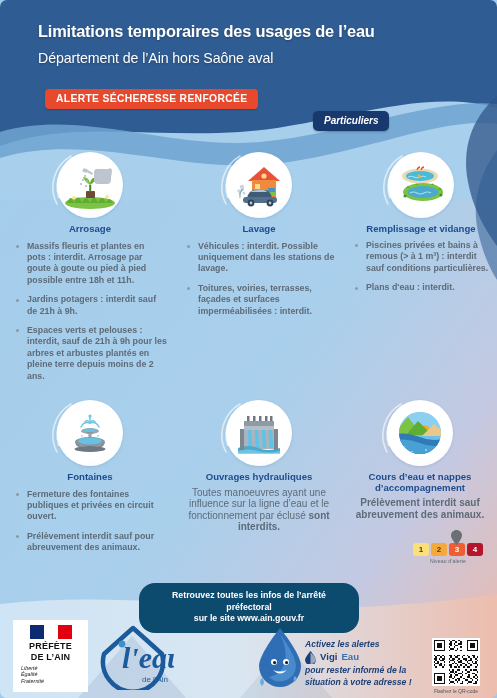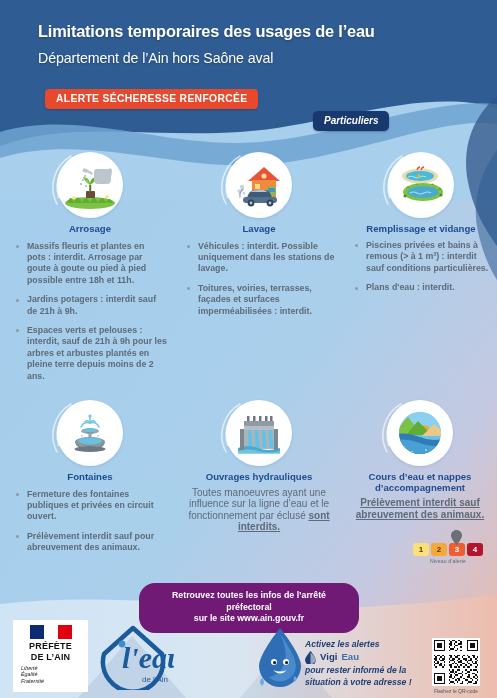--- a/index.html
+++ b/index.html
@@ -2,21 +2,21 @@
 <html lang="fr"><head>
 <meta charset="utf-8">
 <title>Limitations temporaires des usages de l'eau</title>
 <style>
   html,body{margin:0;padding:0;}
   body{
     width:497px;height:698px;overflow:hidden;position:relative;
     font-family:"Liberation Sans","DejaVu Sans",sans-serif;
     background:#9ECBEA;
   }
-  .poster{position:absolute;inset:0;width:497px;height:698px;overflow:hidden;}
+  .poster{position:absolute;inset:0;width:497px;height:698px;overflow:hidden;border-radius:7px;}
 
   
   .bg-svg{position:absolute;left:0;top:0;width:497px;height:698px;}
 
   
   .header{position:absolute;left:0;top:0;width:497px;height:110px;z-index:5;}
   .title1{
     position:absolute;left:38px;top:22px;width:430px;
     font-size:16.4px;font-weight:bold;color:#ffffff;letter-spacing:-.2px;
     text-shadow:0 1px 2px rgba(0,0,0,.28);white-space:nowrap;
@@ -64,42 +64,42 @@
   }
   ul.bullets li:before{
     content:"";position:absolute;left:4px;top:4.4px;
     width:3px;height:3px;border-radius:50%;background:#8C99A6;
   }
   ul.bullets li .lite{font-weight:bold;color:#5E6B78;margin-top:33px;}
   .plain-text{
     font-size:10px;line-height:11.6px;color:#5E6B78;font-weight:normal;
     text-align:center;margin-top:4px;
   }
-  .plain-text b{font-weight:bold;text-decoration:underline;}
+  .plain-text b{font-weight:bold;}
 
   
   .levels{position:absolute;left:413px;top:543px;z-index:6;}
   .levels-row{display:flex;gap:2px;}
   .lvl{
     width:16px;height:13px;border-radius:3px;color:#3a2a10;
     font-size:8px;font-weight:bold;display:flex;align-items:center;justify-content:center;
   }
   .lvl.l1{background:#FBE07A;color:#4a3c10;}
   .lvl.l2{background:#F6A93B;color:#5a3a08;}
   .lvl.l3{background:#EE5E32;color:#fff;}
   .lvl.l4{background:#B5152B;color:#fff;}
   .pin{position:absolute;left:38px;top:-13px;width:11px;height:15px;}
   .levels-cap{
     text-align:center;font-size:5.2px;color:#5c6b78;margin-top:2px;letter-spacing:.1px;
   }
 
   
   .info-pill{
     position:absolute;left:139px;top:583px;width:220px;
-    background:#701a75;color:#fff;border-radius:16px;
+    background:#0c4a6e;color:#fff;border-radius:16px;
     font-size:8.8px;font-weight:bold;line-height:11.6px;text-align:center;
     padding:7px 10px 8px 10px;z-index:6;box-sizing:border-box;
   }
 
   
   .footer{position:absolute;left:0;top:616px;width:416px;height:82px;z-index:6;}
   .prefecte{
     position:absolute;left:13px;top:4px;width:75px;height:72px;
     background:#fff;box-sizing:border-box;padding:4px 5px;
   }

